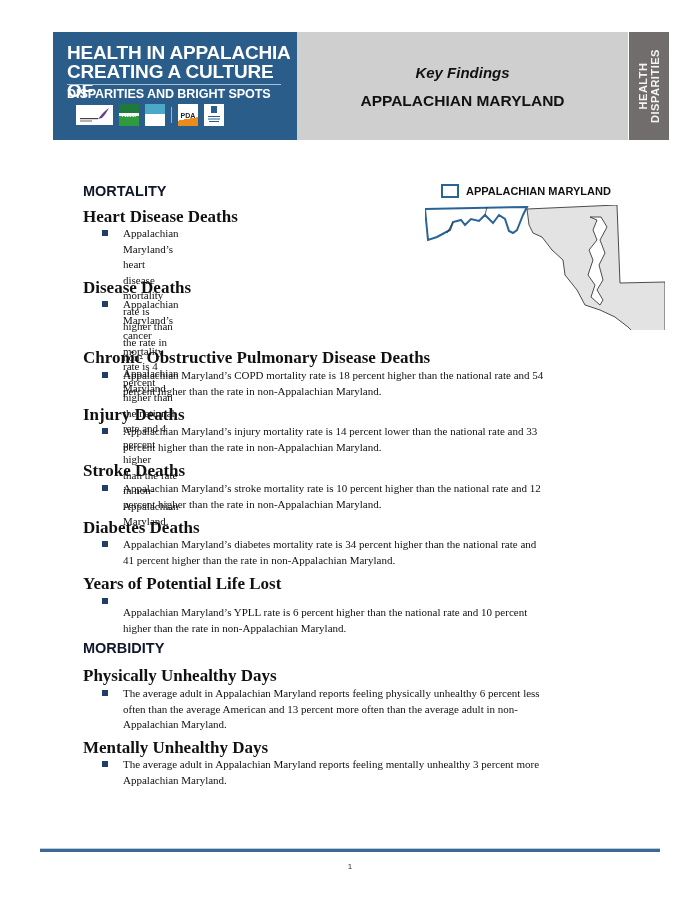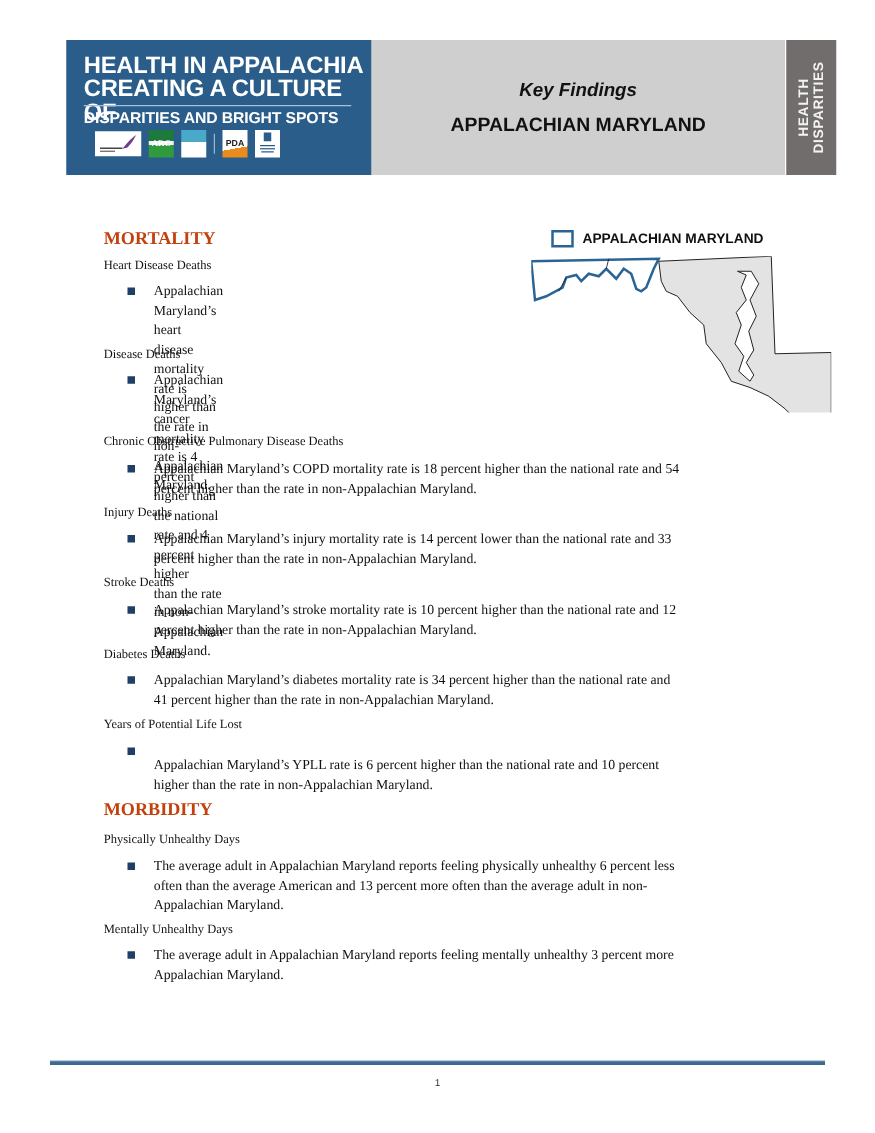--- a/index.html
+++ b/index.html
@@ -16,22 +16,22 @@
   .logo.fhk { width:20px; height:22px; background:linear-gradient(#4aa8c8 45%, #fff 45%); color:#222; font-size:4px; font-weight:bold; }
   .sep { width:1px; height:16px; background:#9ab4cc; }
   .logo.pda { width:20px; height:22px; background:linear-gradient(170deg, #fff 65%, #e98b1d 65%); color:#222; font-size:7px; font-weight:bold; font-family:"Liberation Sans", sans-serif; }
   .logo.ets { width:20px; height:22px; color:#2a5d8a; font-size:4px; }
   .gray-panel { position:absolute; left:243px; top:0; width:331px; height:108px; background:#d0cfd0; border-left:1px solid #2a5d8a;text-decoration:underline; }
   .gray-panel .kf { position:absolute; top:32px; width:100%; text-align:center; font-family:"Liberation Sans", sans-serif; font-style:italic; font-weight:bold; font-size:15px; }
   .gray-panel .region { position:absolute; top:60px; width:100%; text-align:center; font-family:"Liberation Sans", sans-serif; font-weight:bold; font-size:15.5px; }
   .side-tab { position:absolute; left:576px; top:0; width:40px; height:108px; background:#726d6d; color:#f3f3f3; }
   .side-tab .vt { position:absolute; left:50%; top:50%; transform:translate(-50%,-50%) rotate(-90deg); font-family:"Liberation Sans", sans-serif; font-weight:bold; font-size:11px; line-height:12px; text-align:center; white-space:nowrap; letter-spacing:0.5px; }
 
-  .section-title { position:absolute; left:83px; font-family:Liberation Serif, serif; font-weight:bold; font-size:14.5px; color:#c2410c; }
-  .sub { position:absolute; left:83px; font-weight:normal; font-size:10px; }
+  .section-title { position:absolute; left:83px; font-family:Liberation Sans, sans-serif; font-weight:bold; font-size:14.5px; color:#0f172a; }
+  .sub { position:absolute; left:83px; font-weight:bold; font-size:17px; }
   .bullet { position:absolute; left:102px; }
   .bullet .sq { position:absolute; left:0; top:4px; width:6px; height:6px; background:#1f3f66; }
   .bullet .txt { position:absolute; left:21px; top:0; font-size:11px; line-height:15.5px; }
 
   .legend { position:absolute; left:441px; top:184px; display:flex; align-items:center; gap:7px; }
   .legend .box { width:14px; height:10px; border:2px solid #2a6496; }
   .legend .lbl { font-family:"Liberation Sans", sans-serif; font-weight:bold; font-size:11px; }
   .map { position:absolute; left:425px; top:205px; width:240px; height:125px; }
 
   .footer-line { position:absolute; left:40px; top:848px; width:620px; height:3px; background:#3d6894; border-top:1px solid #b8cbe0; }

